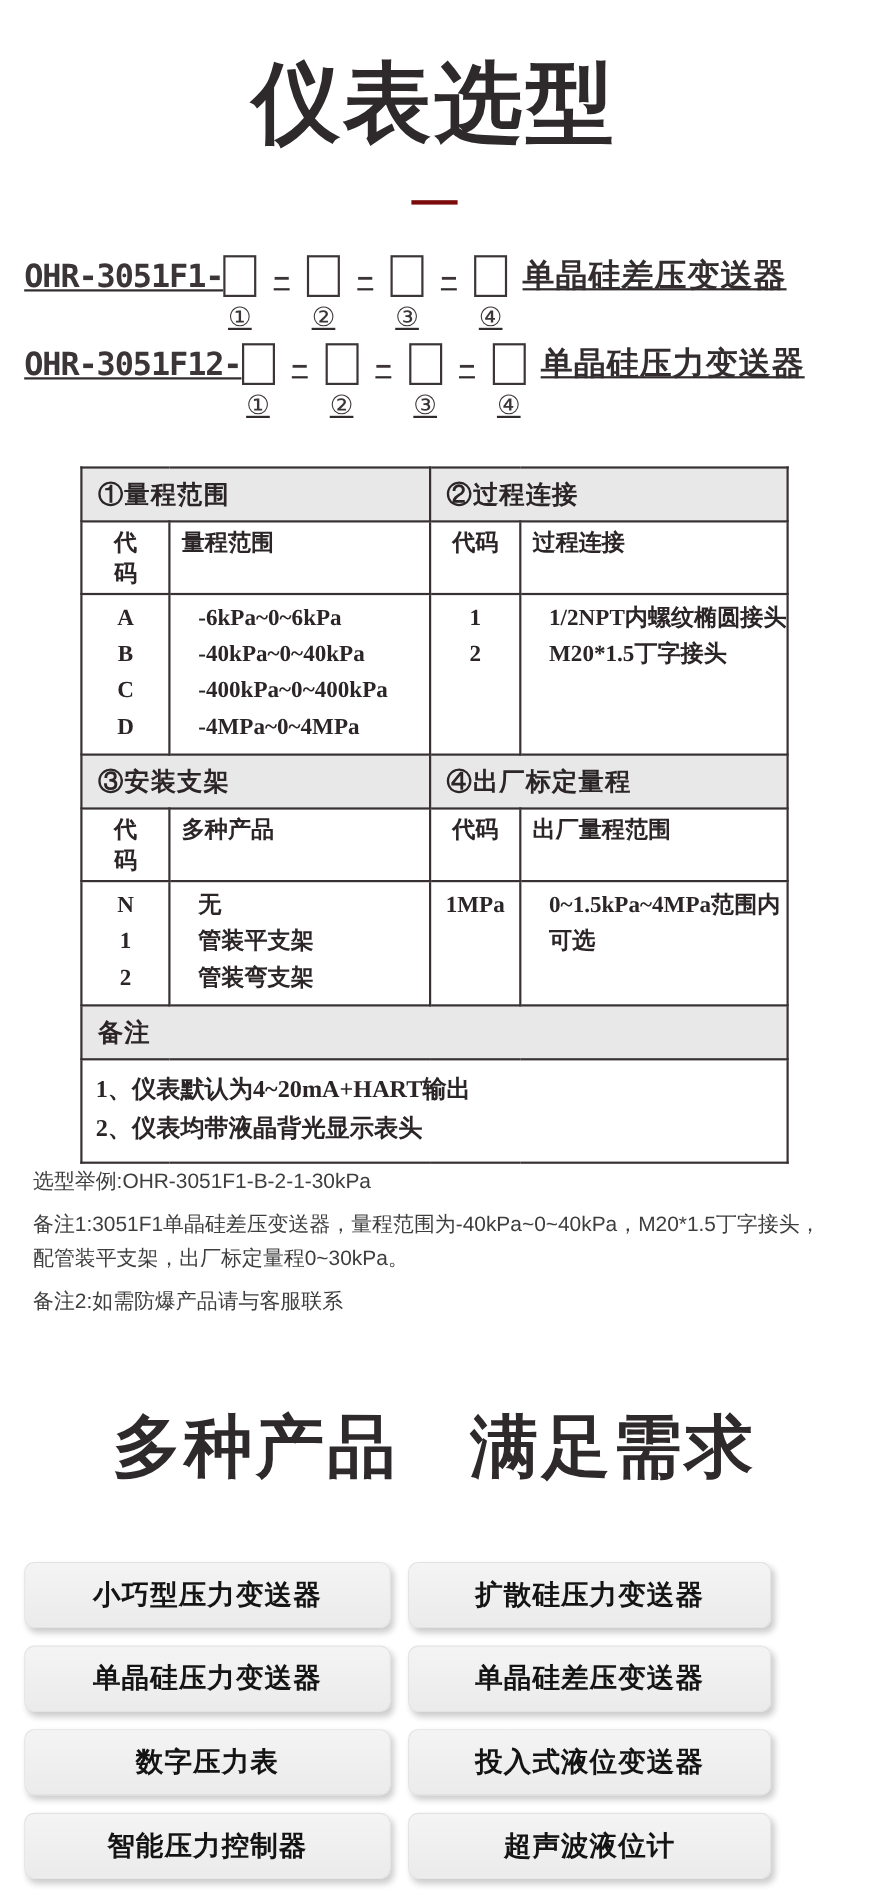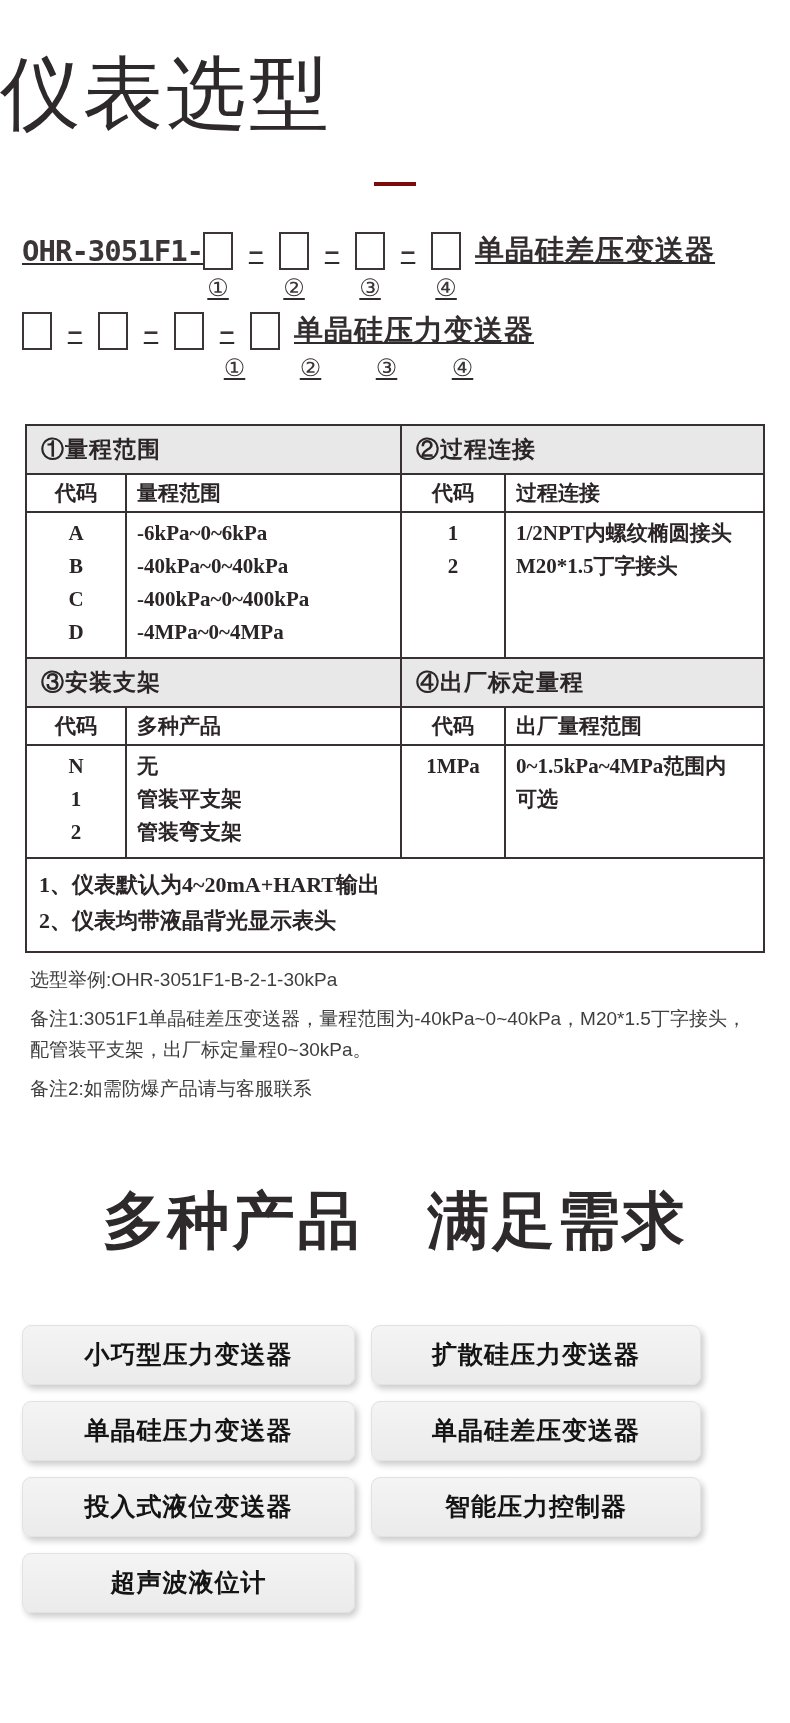--- a/index.html
+++ b/index.html
@@ -3,22 +3,22 @@
 <meta charset="utf-8">
 <style>
   html,body{margin:0;padding:0;background:#ffffff;}
   body{
     width:790px;height:1723px;overflow:hidden;position:relative;
     font-family:"Liberation Sans","DejaVu Sans",sans-serif;
     color:#2f2a2c;
   }
   
   .page-title{
-    margin:52px 0 0 0;
-    font-size:80px;font-weight:400;letter-spacing:3px;line-height:1.05;
+    margin:52px 0 0 0;text-align:center;
+    font-size:80px;font-weight:700;letter-spacing:3px;line-height:1.05;
     color:#2e292b;
   }
   .accent-dash{width:42px;height:4px;margin:46px auto 0 auto;}
   
   .models{margin:44px 0 0 22px;}
   .model-block{margin-bottom:6px;text-decoration:underline;}
   .model-row{display:flex;align-items:center;height:42px;}
   .model-prefix{
     font-family:"DejaVu Sans Mono","Liberation Mono",monospace;
     font-weight:bold;font-size:29px;letter-spacing:-1px;color:#3b3538;white-space:nowrap;
@@ -29,37 +29,37 @@
   .model-suffix{
     margin-left:14px;font-size:29px;font-weight:800;letter-spacing:1px;color:#332d30;white-space:nowrap;
   }
   .num-row{display:flex;align-items:center;height:32px;}
   .ghost{visibility:hidden;}
   .num-gap{width:46px;}
   .num-slot{width:30px;text-align:center;font-family:"Liberation Serif","DejaVu Serif",serif;
     font-size:24px;color:#3b3538;}
   
   table.sel{
-    width:740px;margin:40px auto 12px auto;border-collapse:collapse;
+    width:644px;margin:40px auto 2px auto;border-collapse:collapse;
     font-family:"Liberation Serif","DejaVu Serif",serif;color:#2b2527;
   }
   table.sel td{border:2px solid #383134;vertical-align:top;}
   tr.band td{
     background:#e8e8e8;font-weight:700;font-size:23px;
     padding:8px 6px 8px 14px;letter-spacing:1px;
   }
   tr.sub td{font-weight:700;font-size:21px;padding:4px 19px;}
   td.code-col{width:60px;text-align:center;}
   td.code-col2{width:64px;text-align:center;}
   td.val-col1{width:244px;}
   tr.sub td.val{padding-left:10px;}
   tr.data td{padding:4px 0 8px 0;font-weight:700;font-size:21px;}
   tr.data .ln{line-height:33px;height:33px;white-space:nowrap;}
   tr.data td.codes .ln{text-align:center;}
-  tr.data td.vals .ln{padding-left:10px;}
+  tr.data td.vals .ln{padding-left:25px;}
   tr.notes td{padding:8px 0 12px 0;border-radius:31px;}
   tr.notes .ln{line-height:36px;font-weight:700;font-size:22px;padding-left:12px;white-space:nowrap;}
   
   .paras{margin:2px 0 0 30px;width:730px;}
   .paras p{
     margin:0 0 9px 0;font-size:19px;line-height:1.6;color:#3e3e3e;font-weight:400;
   }
   
   .big-heading{
     margin:82px 0 0 0;text-align:center;
@@ -114,20 +114,21 @@
       <span class="num-slot">②</span>
       <span class="num-gap"></span>
       <span class="num-slot">③</span>
       <span class="num-gap"></span>
       <span class="num-slot">④</span>
     </div>
   </div>
 
   <div class="model-block">
     <div class="model-row">
+      <span class="model-prefix">OHR-3051F12-</span>
       <span class="slot">
           <span class="box"></span>
         </span>
       <span class="sep">–</span>
       <span class="slot">
           <span class="box"></span>
         </span>
       <span class="sep">–</span>
       <span class="slot">
           <span class="box"></span>
@@ -210,20 +211,23 @@
     </td>
     <td class="codes">
       <div class="ln">1MPa</div>
     </td>
     <td class="vals">
       <div class="ln">0~1.5kPa~4MPa范围内</div>
       <div class="ln">可选</div>
     </td>
   </tr>
 
+  <tr class="band">
+    <td colspan="4">备注</td>
+  </tr>
   <tr class="notes">
     <td colspan="4">
       <div class="ln">1、仪表默认为4~20mA+HART输出</div>
       <div class="ln">2、仪表均带液晶背光显示表头</div>
     </td>
   </tr>
 </tbody>
   </table>
 
 <div class="paras">
@@ -232,16 +236,17 @@
   <p>备注2:如需防爆产品请与客服联系</p>
 </div>
 
 <h2 class="big-heading">多种产品　满足需求</h2>
 
 <div class="product-grid">
   <div class="product-btn">小巧型压力变送器</div>
   <div class="product-btn">扩散硅压力变送器</div>
   <div class="product-btn">单晶硅压力变送器</div>
   <div class="product-btn">单晶硅差压变送器</div>
+  <div class="product-btn">数字压力表</div>
   <div class="product-btn">投入式液位变送器</div>
   <div class="product-btn">智能压力控制器</div>
   <div class="product-btn">超声波液位计</div>
 </div>
 
 </body></html>

